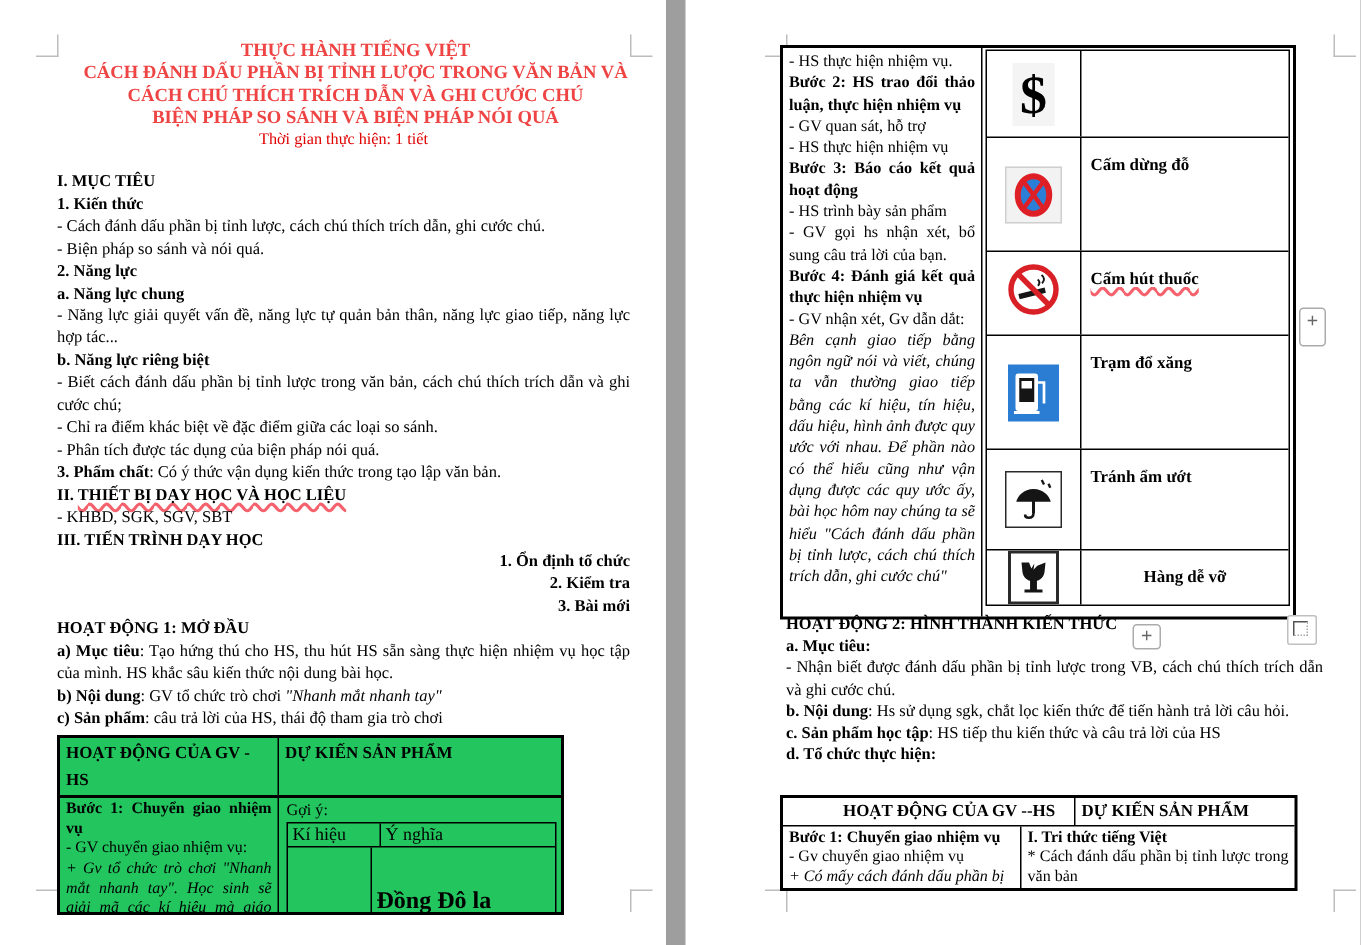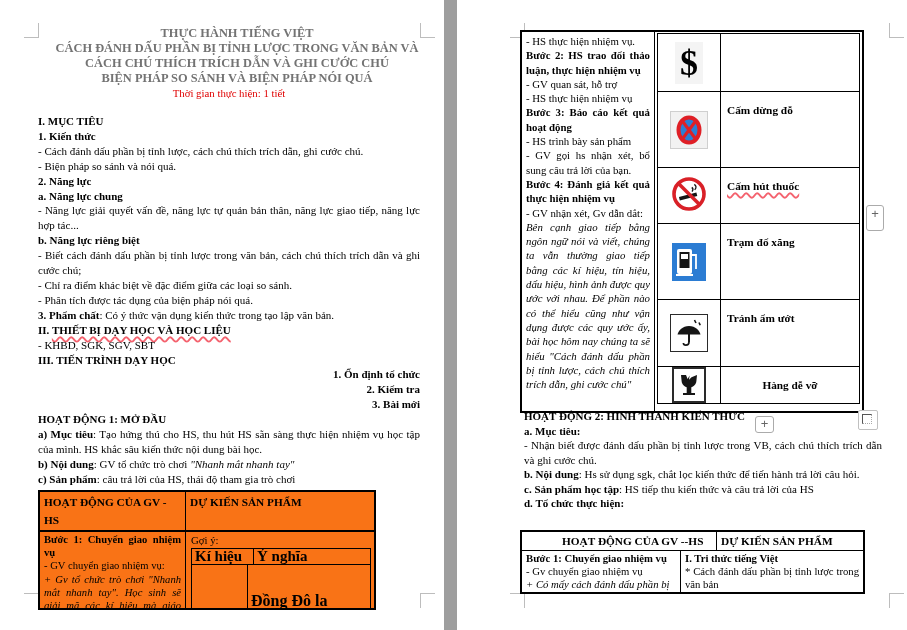--- a/index.html
+++ b/index.html
@@ -14,50 +14,50 @@
   #page2{left:457px;width:450px;}
 
   
   .crop{position:absolute;width:14px;height:14px;border:0 solid #bdbdbd;}
   .crop.tl{border-right-width:1px;border-bottom-width:1px;}
   .crop.tr{border-left-width:1px;border-bottom-width:1px;}
   .crop.bl{border-right-width:1px;border-top-width:1px;}
   .crop.br{border-left-width:1px;border-top-width:1px;}
 
   .title-block{position:absolute;left:38px;top:26px;width:382px;text-align:center;}
-  .title-line{color:#737373;font-weight:bold;font-size:12.4px;line-height:15px;margin-left:16px;}
+  .title-line{color:#ef4444;font-weight:bold;font-size:12.4px;line-height:15px;margin-left:16px;}
   .subtitle{color:#e00000;font-size:10.8px;line-height:15px;}
 
   .body-text{position:absolute;left:38px;top:114px;width:382px;height:374px;overflow:hidden;}
   .para{font-size:11px;line-height:14.9px;text-align:justify;}
   .para.indent{margin-left:36px;text-align:right;}
   .b{font-weight:bold;}
   .i{font-style:italic;}
   .wavy{
     text-decoration-line:underline;
     text-decoration-style:wavy;
     text-decoration-color:#f4626e;
     text-decoration-thickness:2px;
     text-underline-offset:2px;
   }
 
   
-  .tbl1{position:absolute;left:38px;top:490px;width:334px;border:2px solid #000;background:#f97316;}
+  .tbl1{position:absolute;left:38px;top:490px;width:334px;border:2px solid #000;background:#22c55e;}
   .tbl1 .hdr{display:flex;border-bottom:2px solid #000;}
   .tbl1 .hdr > div{font-weight:bold;font-size:11.3px;line-height:18px;padding:1px 4px;}
   .tbl1 .hdr .h1{width:137px;border-right:1px solid #000;}
   .tbl1 .hdr .h2{flex:1;}
   .tbl1 .bodyrow{display:flex;height:76px;}
   .tbl1 .c1{width:137px;border-right:1px solid #000;padding:1px 4px;overflow:hidden;}
   .tbl1 .c1 .para{font-size:10.6px;line-height:13.2px;}
   .tbl1 .c2{flex:1;padding:1px 5px;overflow:hidden;}
   .tbl1 .c2 .intro{font-size:10.8px;line-height:14px;}
   .mini-tbl{border:1px solid #000;margin-top:1px;width:178px;}
   .mini-hdr{display:flex;border-bottom:1px solid #000;}
-  .mini-hdr > div{font-weight:bold;font-size:15px;line-height:15px;padding:0 3px;}
+  .mini-hdr > div{font-weight:normal;font-size:12px;line-height:15px;padding:0 3px;}
   .mini-hdr .m1{width:55px;border-right:1px solid #000;}
   .mini-hdr .m2{flex:1;}
   .mini-row{display:flex;height:46px;}
   .mini-row .m1{width:55px;border-right:1px solid #000;}
   .mini-row .m2{flex:1;display:flex;align-items:flex-end;font-weight:bold;font-size:16px;padding:0 3px 1px;}
 
   
   .tbl2{position:absolute;left:63px;top:30px;width:340px;border:2px solid #000;display:flex;background:#fff;}
   .tbl2 .steps{width:124px;border-right:1.5px solid #000;padding:2px 4px;overflow:hidden;}
   .tbl2 .steps .para{font-size:10.8px;line-height:14.3px;}

